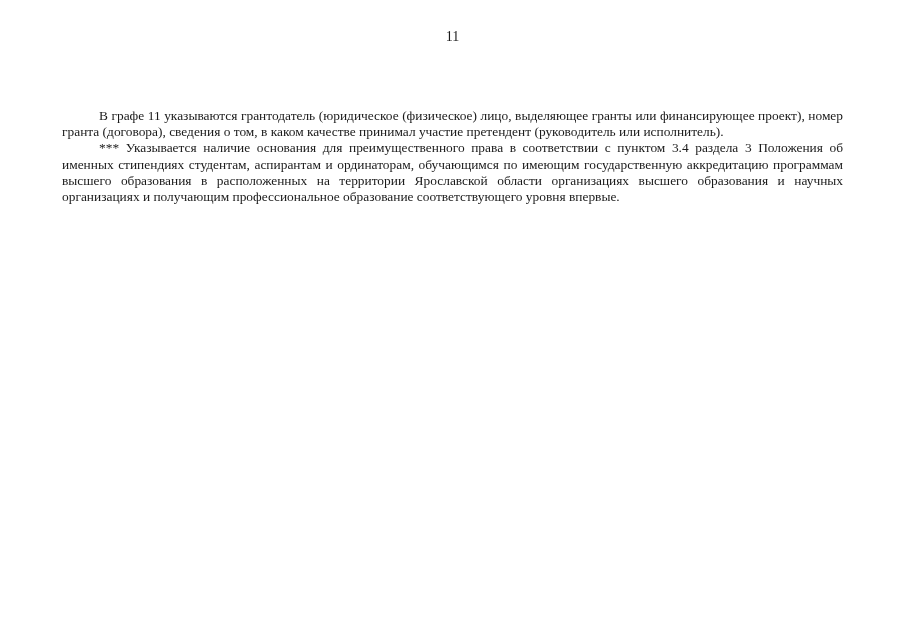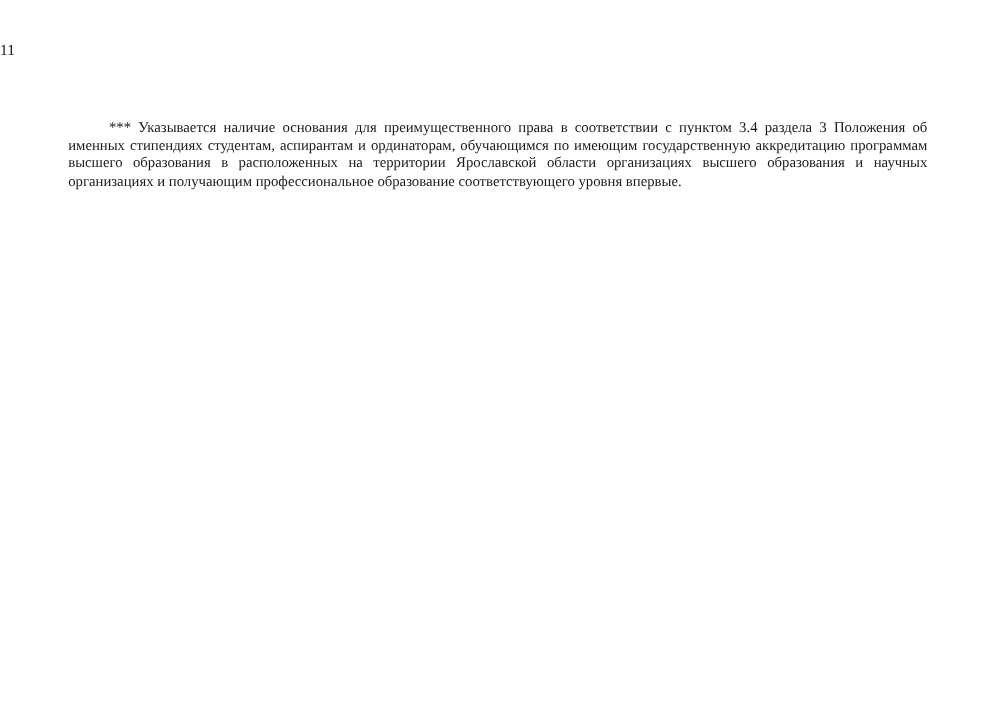--- a/index.html
+++ b/index.html
@@ -10,24 +10,24 @@
     body {
       width: 905px;
       height: 640px;
       position: relative;
       overflow: hidden;
       font-family: "Liberation Serif", "DejaVu Serif", serif;
       color: #1a1a1a;
     }
     .page-number {
       position: absolute;
-      top: 38px;
+      top: 28px;
       left: 0;
       width: 905px;
-      text-align: left;
+      text-align: center;
       font-size: 14px;
       line-height: 18px;
     }
     .content {
       position: absolute;
       top: 108px;
       left: 62px;
       width: 781px;
       font-size: 13.4px;
       line-height: 16.2px;
@@ -37,14 +37,15 @@
       text-align: justify;
       text-indent: 37px;
     }
   </style>
 </head>
 <body>
 
 <div class="page-number">11</div>
 
 <div class="content">
+  <p class="para">В графе 11 указываются грантодатель (юридическое (физическое) лицо, выделяющее гранты или финансирующее проект), номер гранта (договора), сведения о том, в каком качестве принимал участие претендент (руководитель или исполнитель).</p>
   <p class="para">*** Указывается наличие основания для преимущественного права в соответствии с пунктом 3.4 раздела 3 Положения об именных стипендиях студентам, аспирантам и ординаторам, обучающимся по имеющим государственную аккредитацию программам высшего образования в расположенных на территории Ярославской области организациях высшего образования и научных организациях и получающим профессиональное образование соответствующего уровня впервые.</p>
 </div>
 
 </body></html>

